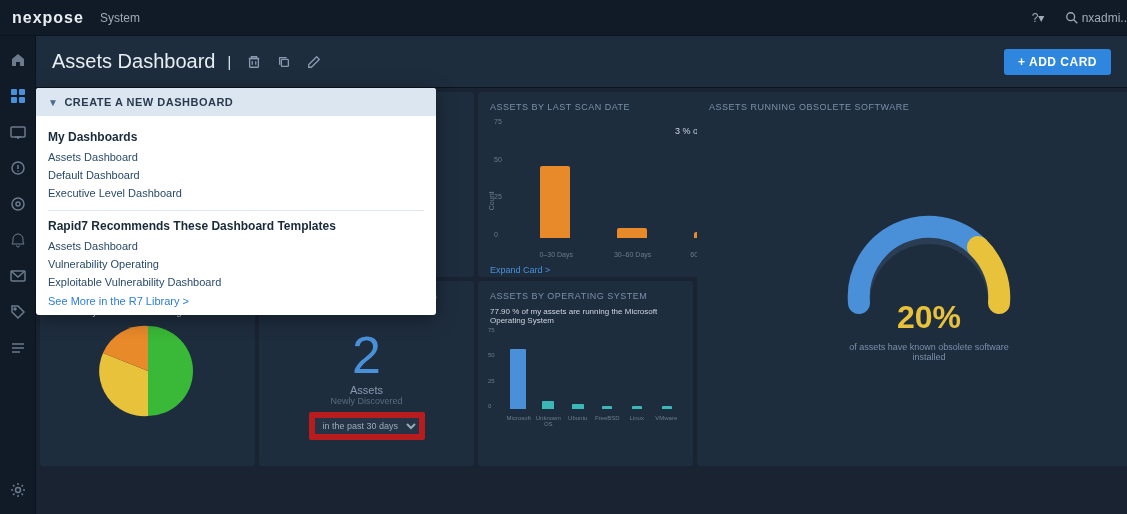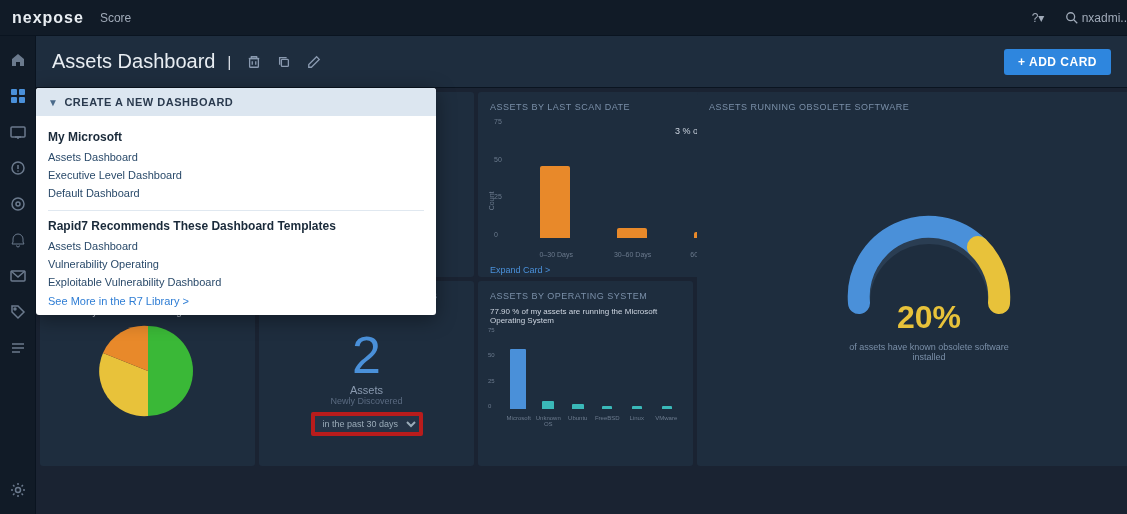--- a/index.html
+++ b/index.html
@@ -123,21 +123,21 @@
     .card-scan { grid-column: 3 / span 2; grid-row: 1; }
 
     
     .card-auth { grid-column: 1; grid-row: 2; }
 
     
     .card-new { grid-column: 2; grid-row: 2; display: flex; flex-direction: column; align-items: center; }
     .new-number { font-size: 52px; color: #4a90d9; font-weight: 200; line-height: 1.1; margin-top: 20px; }
     .new-label { font-size: 11px; color: #8a9ab0; text-align: center; }
     .new-sublabel { font-size: 9px; color: #5a6a80; text-align: center; }
-    .period-select { margin-top: 6px; background: #253447; border: 4px solid #b91c1c; color: #9aabb8; font-size: 9px; padding: 2px 4px; border-radius: 2px; }
+    .period-select { margin-top: 6px; background: #253447; border: 6px solid #b91c1c; color: #9aabb8; font-size: 9px; padding: 2px 4px; border-radius: 2px; }
 
     
     .card-os { grid-column: 3 / span 1; grid-row: 2; }
 
     
     .card-obsolete { grid-column: 4 / span 2; grid-row: 1 / span 2; display: flex; flex-direction: column; }
 
     
     .dropdown-overlay {
       position: absolute;
@@ -171,21 +171,21 @@
     .dropdown-see-more { font-size: 11px; color: #2e7dd4; cursor: pointer; margin-top: 4px; }
 
     
     .scan-pct-note { font-size: 9px; color: #cdd5e0; position: absolute; right: 4px; top: 8px; }
   </style>
 </head>
 <body>
 
 <div class="top-nav">
   <span class="top-nav-logo">nexpose</span>
-  <span class="top-nav-create">Score</span>
+  <span class="top-nav-create">System</span>
   <div class="top-nav-right">
     <span class="top-nav-icon">?▾</span>
     <span class="top-nav-icon">
       <svg viewBox="0 0 16 16" width="14" height="14" fill="#a0aab8">
           <circle cx="6.5" cy="6.5" r="4.5" stroke="#a0aab8" stroke-width="1.5" fill="none"></circle>
           <line x1="10" y1="10" x2="14" y2="14" stroke="#a0aab8" stroke-width="1.5"></line>
         </svg>
     </span>
     <span class="top-nav-icon">nxadmi...</span>
   </div>
@@ -468,24 +468,24 @@
       </div>
 
     </div>
 
     <div class="dropdown-overlay">
       <div class="dropdown-header">
         <span class="dropdown-arrow">▼</span>
         <span>CREATE A NEW DASHBOARD</span>
       </div>
       <div class="dropdown-body">
-        <div class="dropdown-section-title">My Microsoft</div>
+        <div class="dropdown-section-title">My Dashboards</div>
         <div class="dropdown-item">Assets Dashboard</div>
+        <div class="dropdown-item">Default Dashboard</div>
         <div class="dropdown-item">Executive Level Dashboard</div>
-        <div class="dropdown-item">Default Dashboard</div>
         <div class="dropdown-divider"></div>
         <div class="dropdown-section-title">Rapid7 Recommends These Dashboard Templates</div>
         <div class="dropdown-item">Assets Dashboard</div>
         <div class="dropdown-item">Vulnerability Operating</div>
         <div class="dropdown-item">Exploitable Vulnerability Dashboard</div>
         <div class="dropdown-see-more">See More in the R7 Library &gt;</div>
       </div>
     </div>
 
   </div>

